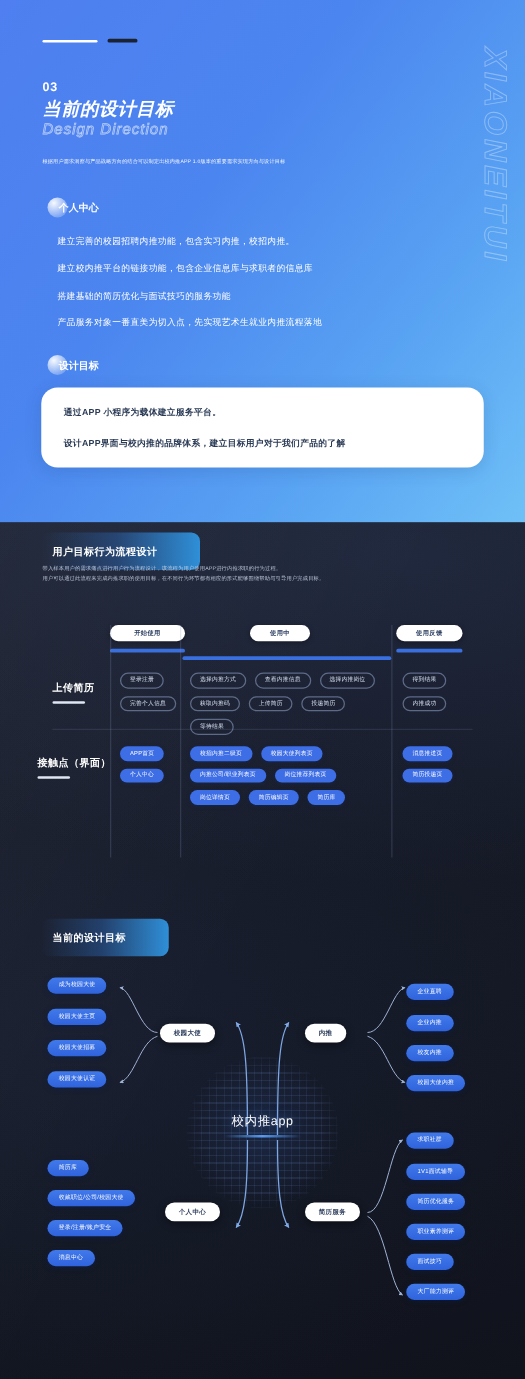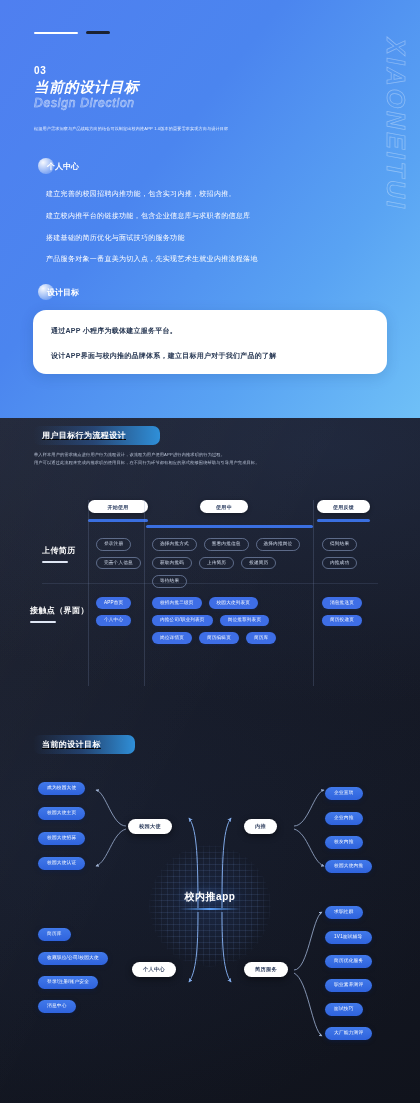--- a/index.html
+++ b/index.html
@@ -96,24 +96,23 @@
     overflow: hidden;
   }
   .dark::before {
     content: ""; position: absolute; inset: 0;
     background: linear-gradient(117deg, rgba(255,255,255,.030) 0%, rgba(255,255,255,0) 48%);
     pointer-events: none;
   }
 
   .sec-head {
     position: absolute; display: inline-flex; align-items: center;
-    height: 19px; padding: 0 34px 0 9px;
+    height: 30px; padding: 0 34px 0 9px;
     border-radius: 7px;
     background: linear-gradient(90deg, rgba(38,52,80,0) 0%, rgba(42,92,160,.55) 48%, #2f8fd8 100%);
-    text-decoration: underline;
   }
   .sec-head span {
     font-size: 8px; font-weight: bold; color: #ffffff;
     letter-spacing: .4px; white-space: nowrap;
   }
   .flow-head  { top: 426px; left: 33px; }
   .struct-head{ top: 735px; left: 33px; }
 
   .flow-desc {
     position: absolute; top: 451px; left: 34px; width: 320px;
@@ -162,21 +161,21 @@
       radial-gradient(circle at 50% 50%, rgba(46,80,150,.30), rgba(12,16,26,0) 72%);
     opacity: .78;
     -webkit-mask-image: radial-gradient(circle at 50% 50%, #000 56%, transparent 76%);
             mask-image: radial-gradient(circle at 50% 50%, #000 56%, transparent 76%);
   }
   .center-title {
     position: absolute; left: 0; right: 0; top: 890px;
     text-align: center;
   }
   .center-title .ct {
-    font-size: 10px; font-weight: bold; color: #ffffff; letter-spacing: .5px;
+    font-size: 10px; font-weight: normal; color: #ffffff; letter-spacing: .5px;
     text-shadow: 0 0 10px rgba(90,150,240,.6);
   }
   .center-title .cu {
     width: 62px; height: 2px; margin: 4px auto 0;
     background: linear-gradient(90deg, rgba(70,130,230,0), #5b9cf0, rgba(70,130,230,0));
   }
 
   .hub {
     position: absolute; height: 15px; padding: 0 11px;
     background: #ffffff; border-radius: 8px;

